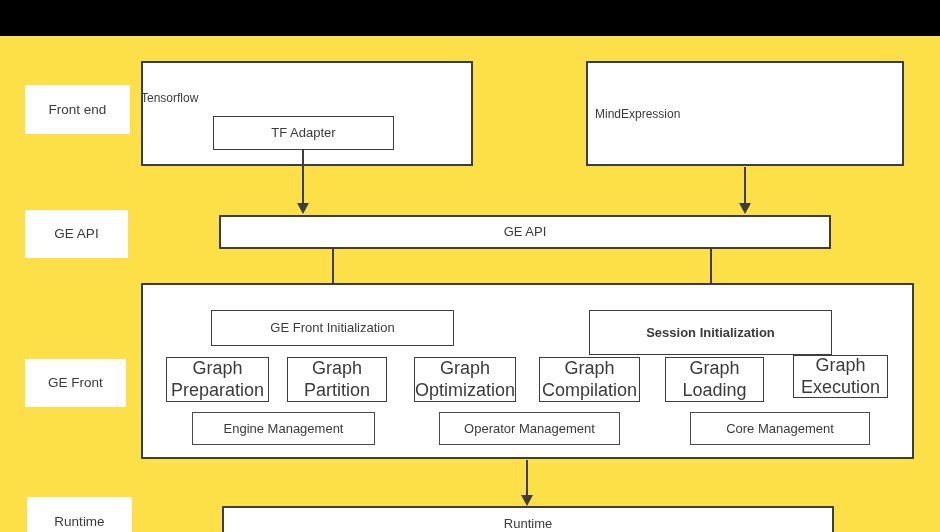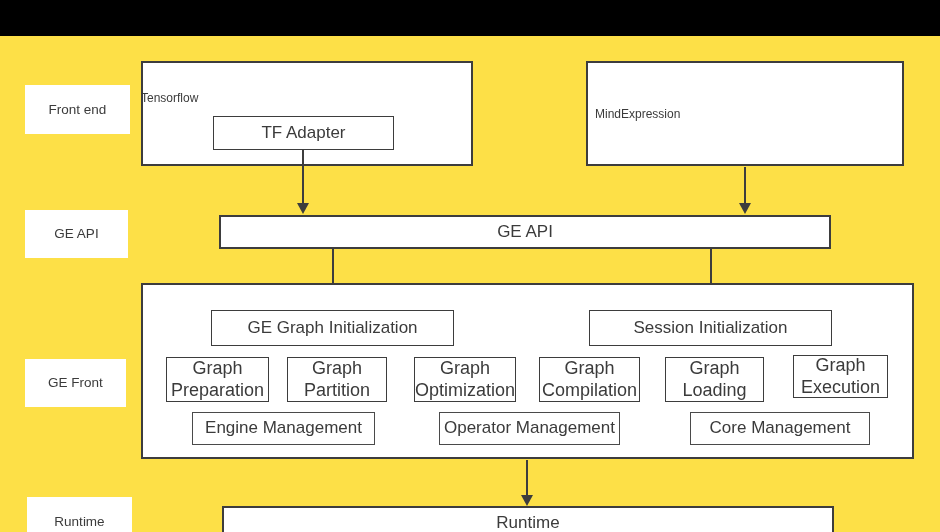--- a/index.html
+++ b/index.html
@@ -66,21 +66,21 @@
   .arrow .head {
     position: absolute;
     left: 50%;
     margin-left: -6px;
     width: 0;
     height: 0;
     border-left: 6px solid transparent;
     border-right: 6px solid transparent;
     border-top: 11px solid #3d3d3d;
   }
-  .fs13 { font-size: 17px; }
+  .fs13 { font-size: 13px; }
   .fs135 { font-size: 18px; }
 </style>
 </head>
 <body>
 
 <div id="canvas">
 
   <div class="box rail-label" style="left:25px; top:49px; width:105px; height:49px;">Front end</div>
 
   <div class="box rail-label" style="left:25px; top:174px; width:103px; height:48px;">GE API</div>
@@ -113,22 +113,22 @@
     <div class="head" style="top:50px;"></div>
   </div>
 
   <div class="arrow" style="left:711px; top:213px; height:61px;">
     <div class="shaft" style="height:50px;"></div>
     <div class="head" style="top:50px;"></div>
   </div>
 
   <div class="box outer" style="left:141px; top:247px; width:773px; height:176px;"></div>
 
-  <div class="box inner fs13" style="left:211px; top:274px; width:243px; height:36px;">GE Graph Initialization</div>
-  <div class="box inner fs13" style="left:589px; top:274px; width:243px; height:36px;">Session Initialization</div>
+  <div class="box inner fs13" style="left:211px; top:274px; width:243px; height:36px;">GE Front Initialization</div>
+  <div class="box inner fs13" style="left:589px; top:274px; width:243px; height:45px;font-weight:bold;">Session Initialization</div>
 
   <div class="box inner fs135" style="left:166px; top:321px; width:103px; height:45px;">Graph
 Preparation</div>
   <div class="box inner fs135" style="left:287px; top:321px; width:100px; height:45px;">Graph
 Partition</div>
   <div class="box inner fs135" style="left:414px; top:321px; width:102px; height:45px;">Graph
 Optimization</div>
   <div class="box inner fs135" style="left:539px; top:321px; width:101px; height:45px;">Graph
 Compilation</div>
   <div class="box inner fs135" style="left:665px; top:321px; width:99px; height:45px;">Graph

